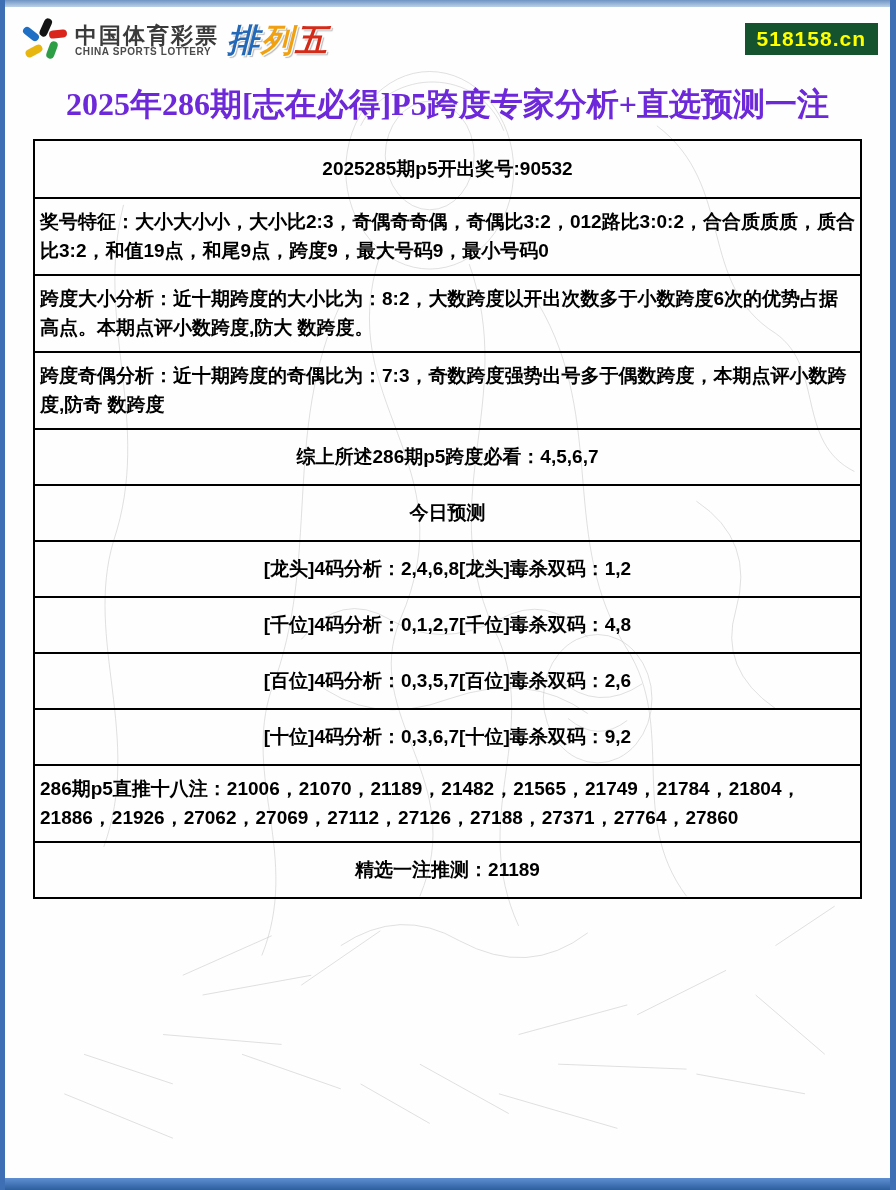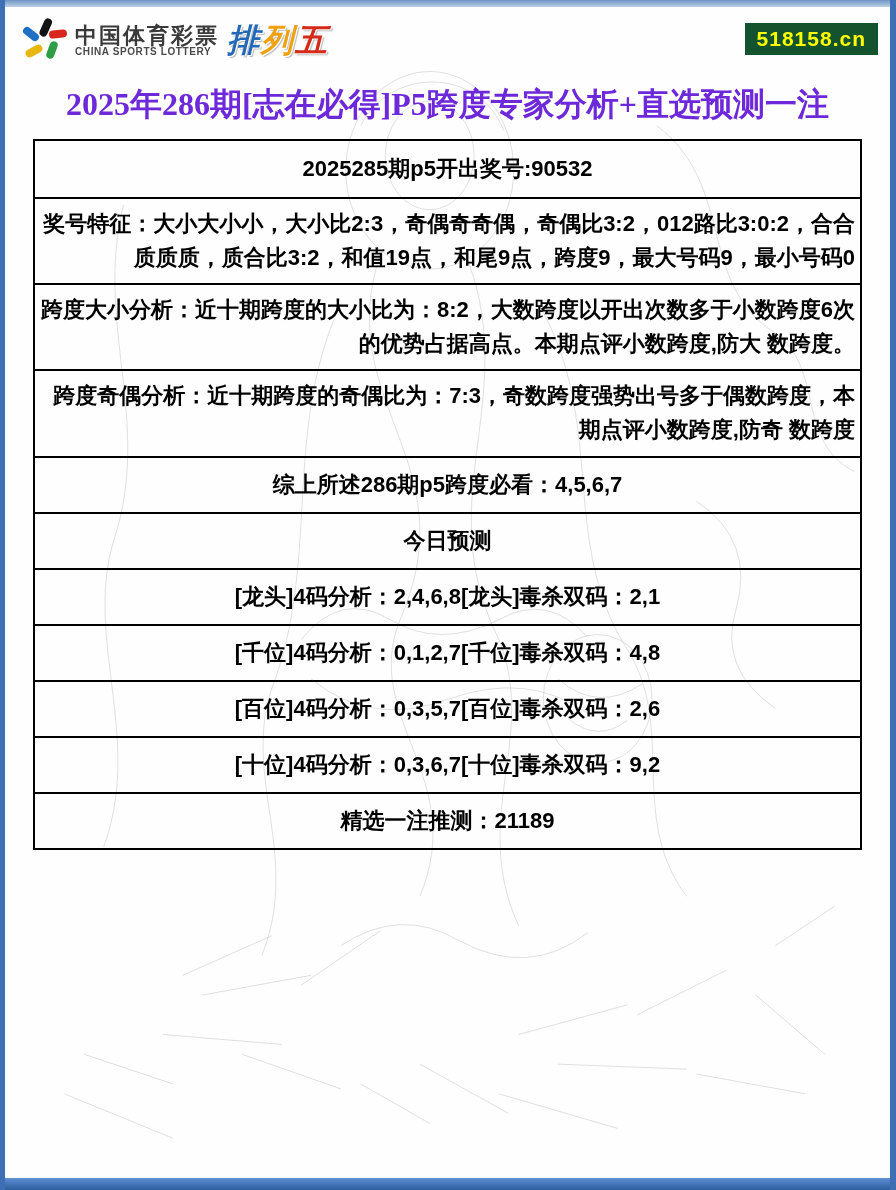--- a/index.html
+++ b/index.html
@@ -22,22 +22,22 @@
     text-shadow:1px 1px 0 #fff,2px 2px 1px rgba(60,60,60,.35);}
   .badge{position:absolute;right:12px;top:6px;background:#14532d;color:#ffff00;
     font-weight:bold;font-size:21px;padding:4px 12px;letter-spacing:1px;}
   .title{margin:8px 26px 12px;font-family:"Liberation Serif","DejaVu Serif",serif;
     font-weight:bold;color:#6d28d9;font-size:32px;text-align:center;white-space:nowrap;letter-spacing:0;}
   .tbl{margin:0 28px;border:2px solid #000;}
   .row{border-top:2px solid #000;min-height:56px;display:flex;align-items:center;
     padding:8px 5px;box-sizing:border-box;}
   .row:first-child{border-top:none;}
   .row.center{justify-content:center;text-align:center;}
-  .row.left{justify-content:flex-start;text-align:right;}
-  .row-text{font-size:22px;font-weight:bold;color:#000;line-height:1.55;}
+  .row.left{justify-content:flex-start;text-align:left;}
+  .row-text{font-size:19px;font-weight:bold;color:#000;line-height:1.55;}
   .bottom-bar{position:absolute;left:0;right:0;bottom:0;height:12px;z-index:2;
     background:linear-gradient(#5d8fd2,#2d5f9f);}
 </style>
 </head>
 <body>
 
 <div class="page">
 
   <svg class="bg-art" viewBox="0 0 896 1190" fill="none" stroke="#c6c6c6" stroke-opacity="0.55" stroke-width="1">
     <ellipse cx="430" cy="165" rx="85" ry="100"></ellipse>
@@ -104,36 +104,39 @@
 
   <div class="row center">
     <div class="row-text">综上所述286期p5跨度必看：4,5,6,7</div>
   </div>
 
   <div class="row center">
     <div class="row-text">今日预测</div>
   </div>
 
   <div class="row center">
-    <div class="row-text">[龙头]4码分析：2,4,6,8[龙头]毒杀双码：2,1</div>
+    <div class="row-text">[龙头]4码分析：2,4,6,8[龙头]毒杀双码：1,2</div>
   </div>
 
   <div class="row center">
     <div class="row-text">[千位]4码分析：0,1,2,7[千位]毒杀双码：4,8</div>
   </div>
 
   <div class="row center">
     <div class="row-text">[百位]4码分析：0,3,5,7[百位]毒杀双码：2,6</div>
   </div>
 
   <div class="row center">
     <div class="row-text">[十位]4码分析：0,3,6,7[十位]毒杀双码：9,2</div>
   </div>
 
 
+  <div class="row left">
+    <div class="row-text">286期p5直推十八注：21006，21070，21189，21482，21565，21749，21784，21804，21886，21926，27062，27069，27112，27126，27188，27371，27764，27860</div>
+  </div>
 
   <div class="row center">
     <div class="row-text">精选一注推测：21189</div>
   </div>
 
 </div>
   </div>
 
   <div class="bottom-bar"></div>
 </div>

